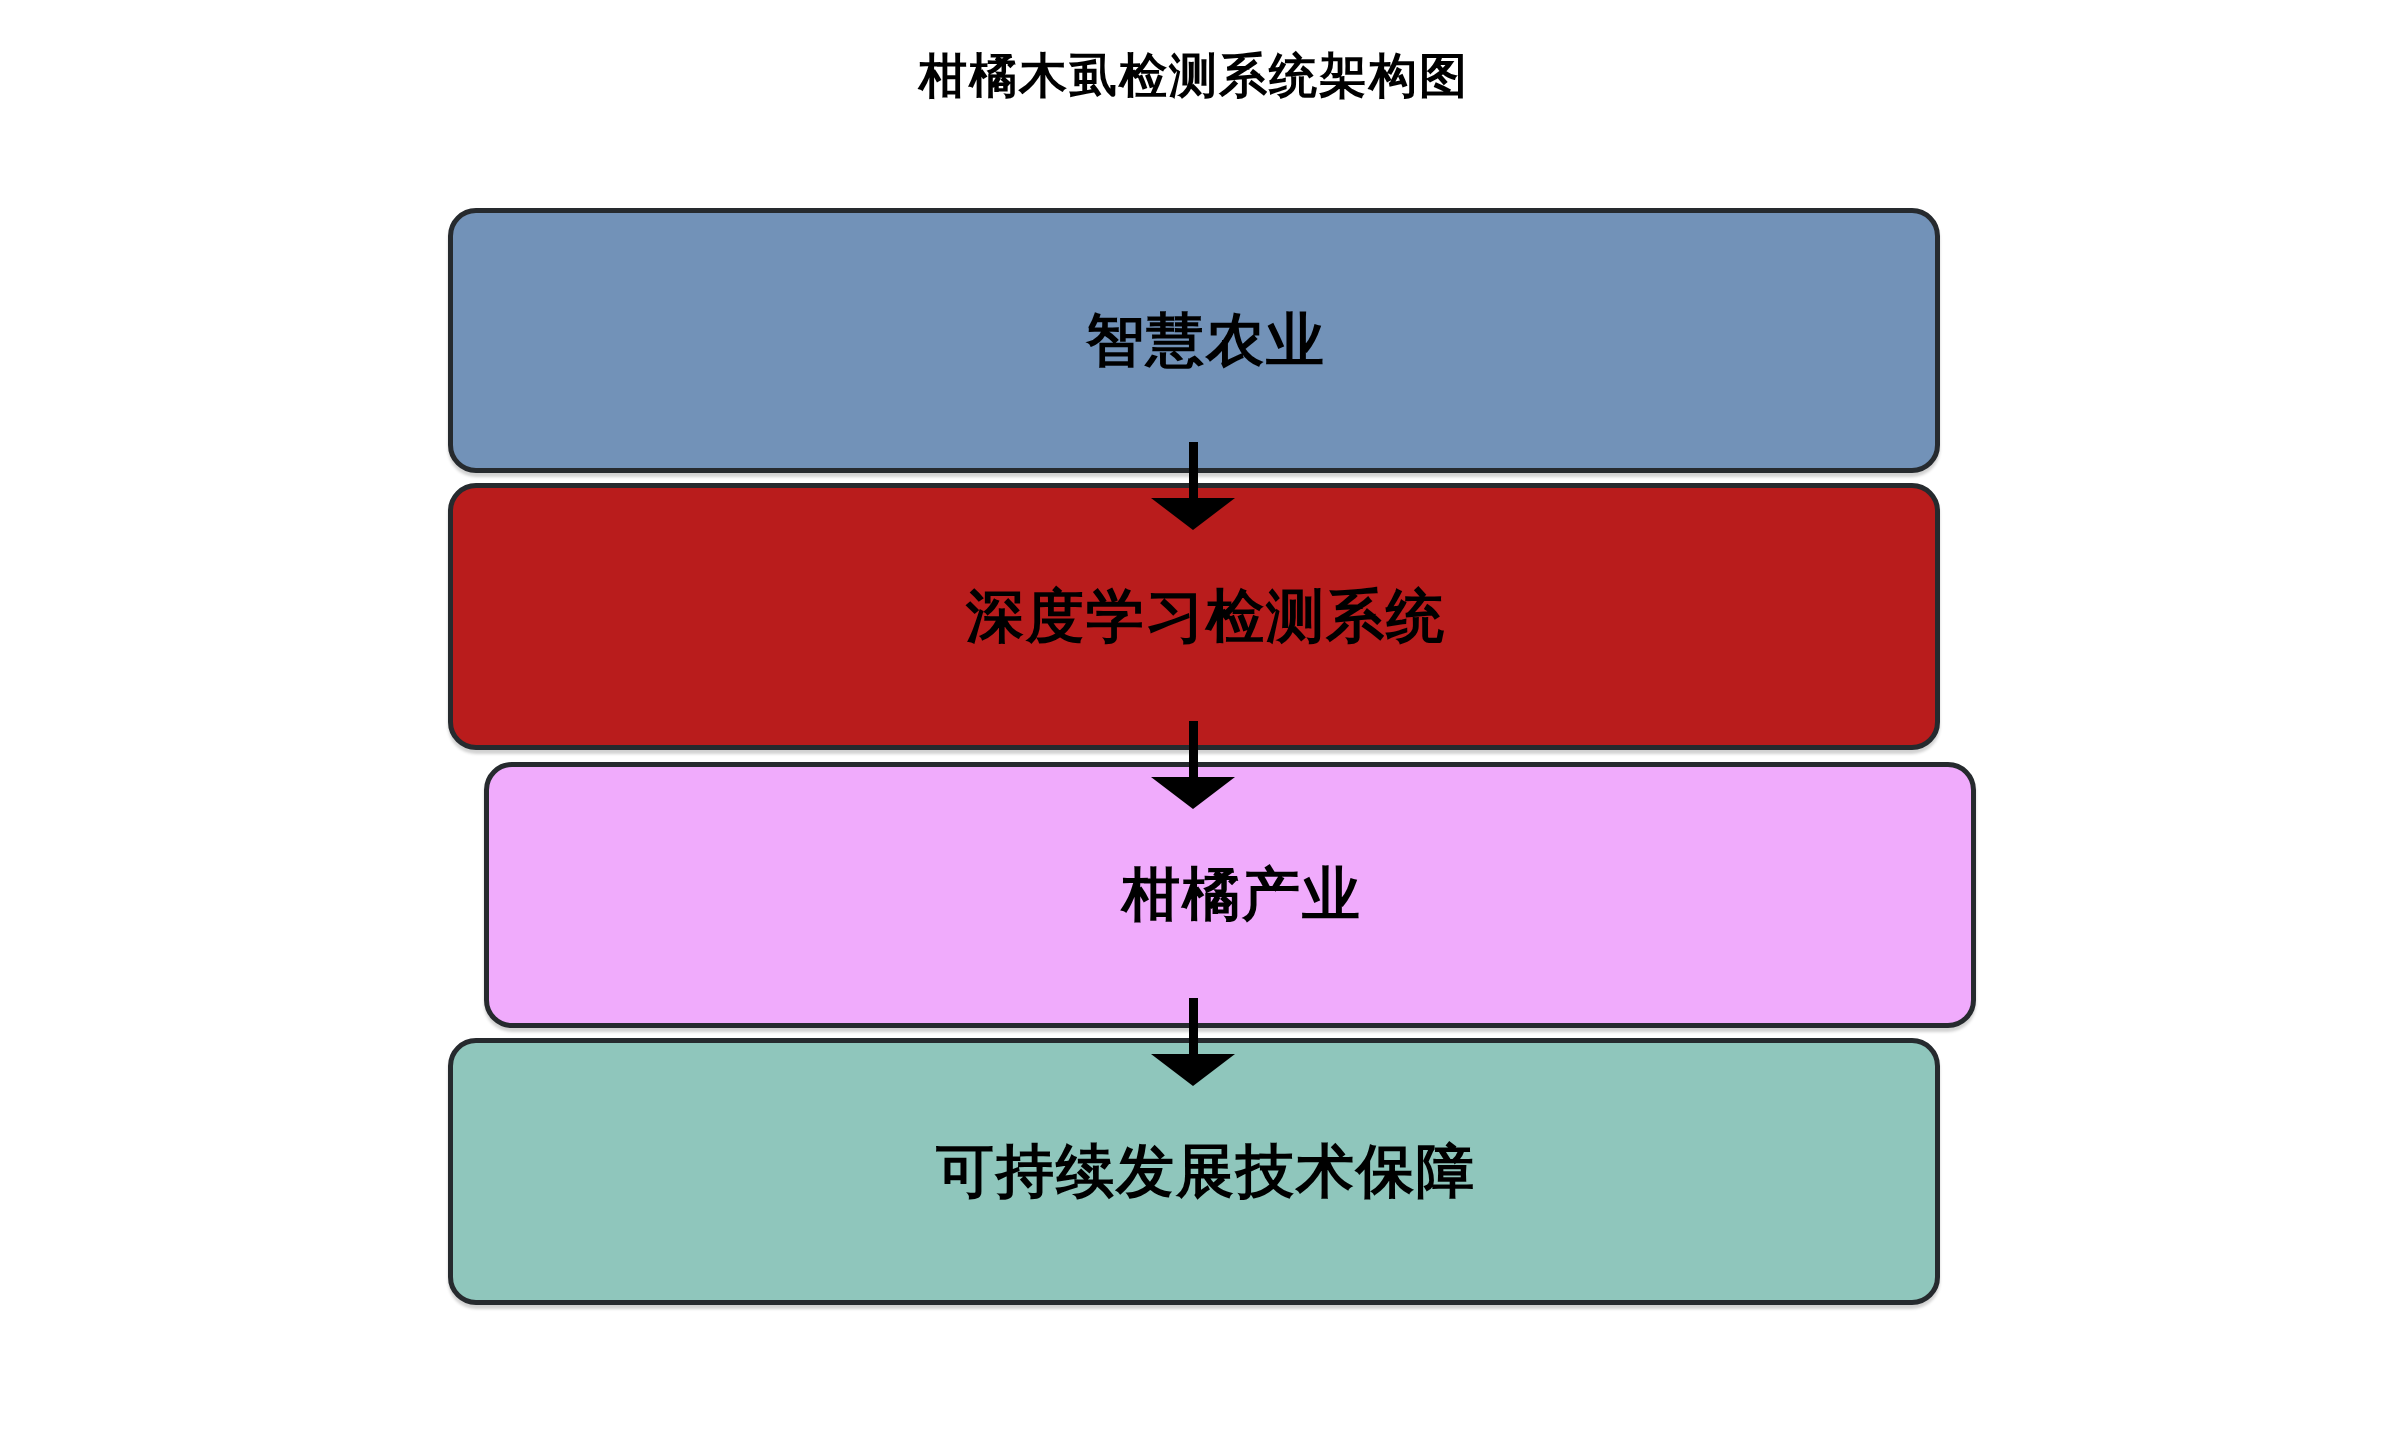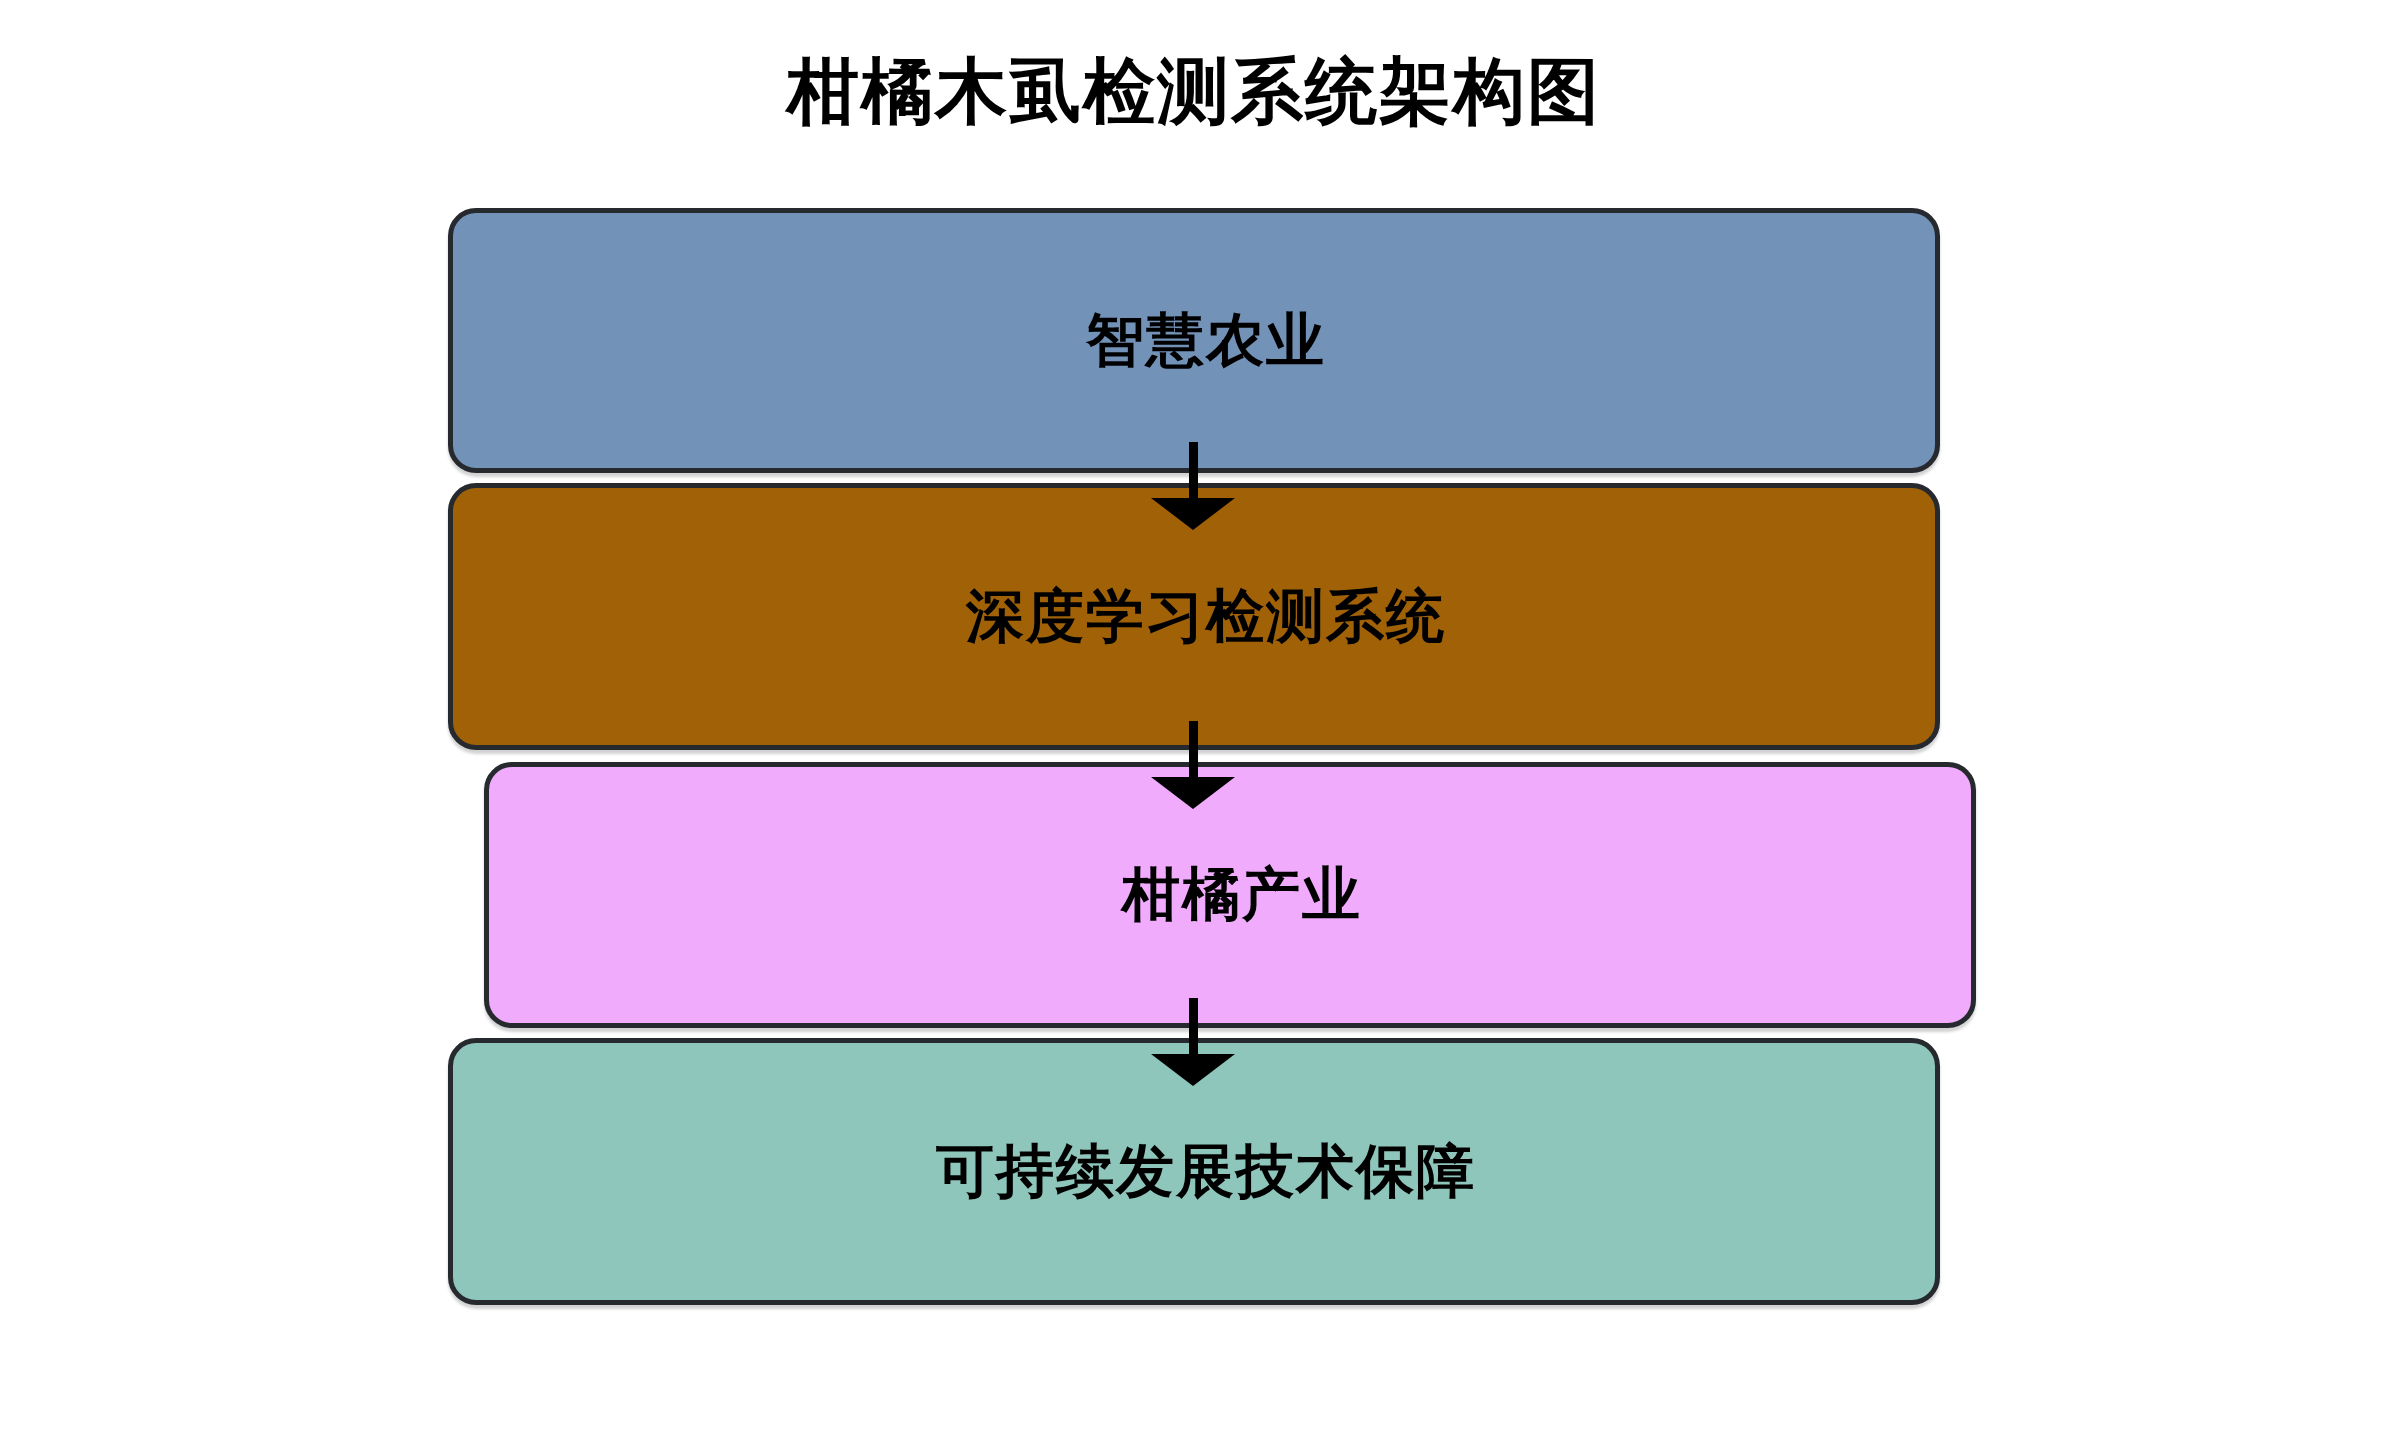--- a/index.html
+++ b/index.html
@@ -15,21 +15,21 @@
     background: #ffffff;
     overflow: hidden;
   }
   .diagram-title {
     position: absolute;
     left: 448px;
     width: 1492px;
     top: 44px;
     margin: 0;
     text-align: center;
-    font-size: 72px;
+    font-size: 48px;
     font-weight: bold;
     color: #000000;
     letter-spacing: 2px;
     white-space: nowrap;
   }
   .node {
     position: absolute;
     left: 448px;
     width: 1492px;
     box-sizing: border-box;
@@ -91,21 +91,21 @@
 
   <div class="node node-0" style="background-color: rgb(114, 146, 184);">
     <span class="node-label">智慧农业</span>
   </div>
 
   <div class="arrow arrow-0" style="--arrow-color: #000000;">
     <div class="arrow-stem"></div>
     <div class="arrow-head"></div>
   </div>
 
-  <div class="node node-1" style="background-color: #a16207;">
+  <div class="node node-1" style="background-color: #b91c1c;">
     <span class="node-label">深度学习检测系统</span>
   </div>
 
   <div class="arrow arrow-1" style="--arrow-color: #000000;">
     <div class="arrow-stem"></div>
     <div class="arrow-head"></div>
   </div>
 
   <div class="node node-2" style="background-color: #f0abfc; margin-left: 36px;">
     <span class="node-label">柑橘产业</span>

